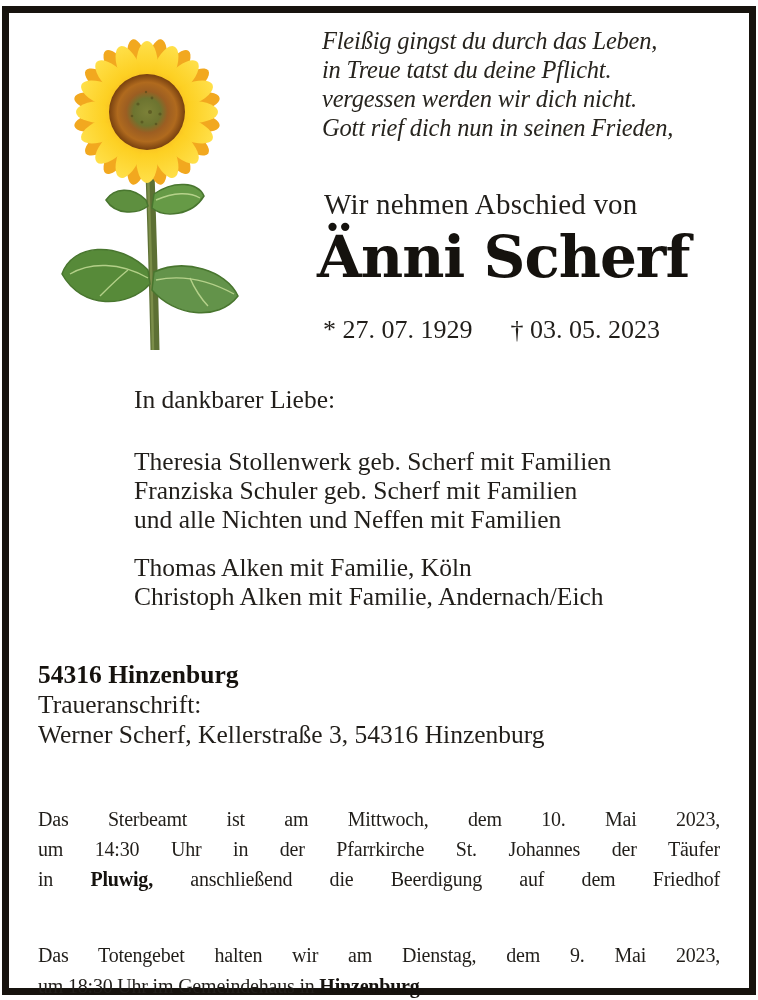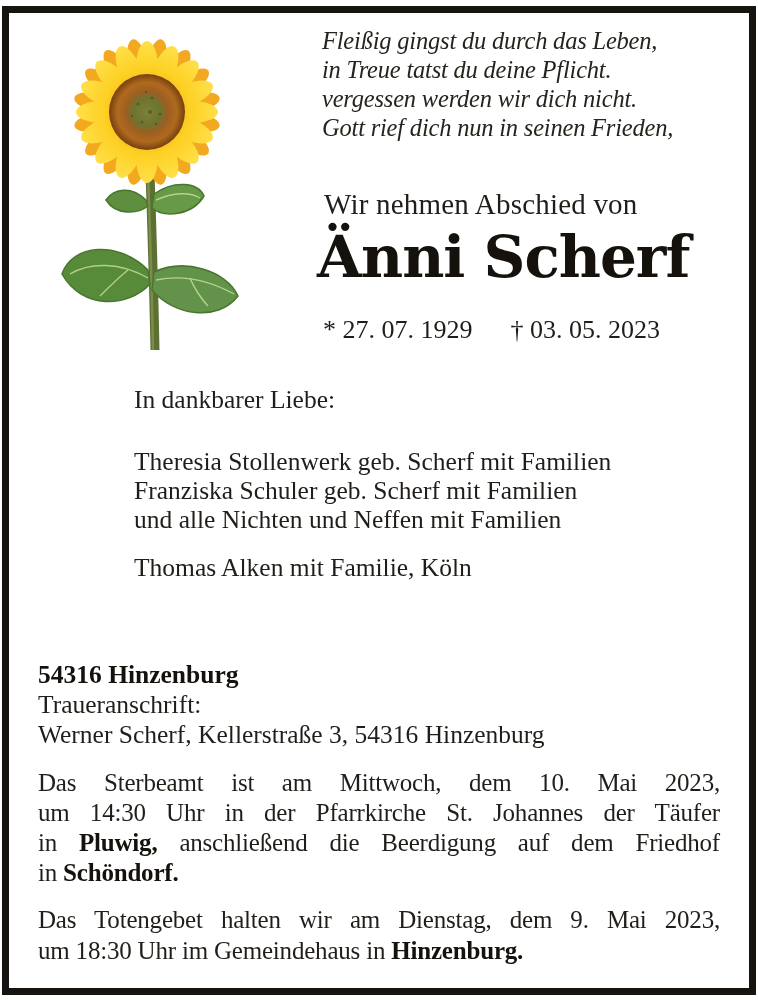--- a/index.html
+++ b/index.html
@@ -25,21 +25,21 @@
     left:317px;top:224px;font-size:58px;line-height:66px;font-weight:bold;
     font-family:"DejaVu Serif","Liberation Serif",serif;color:#15120e;
     letter-spacing:-1px;
   }
   .dates{left:323px;top:315px;font-size:26px;display:flex;gap:38px;white-space:nowrap;}
   .salutation{left:134px;top:385px;font-size:25.5px;}
   .family{left:134px;font-size:25.5px;line-height:29px;}
   .family-1{top:447px;}
   .family-2{top:553px;}
   .contact{left:38px;top:660px;font-size:25.5px;line-height:30px;}
-  .para{left:38px;width:682px;font-size:25px;line-height:30px;letter-spacing:-0.2px;}
+  .para{left:38px;width:682px;font-size:20px;line-height:30px;letter-spacing:-0.2px;margin-top:36px;}
   .service{top:768px;}
   .prayer{top:904px;line-height:31px;}
   .jline{text-align:justify;text-align-last:justify;}
   .lline{text-align:left;}
   .b,.bold{font-weight:bold;color:#15120e;}
   .line{display:block;}
 </style>
 </head>
 <body>
 
@@ -147,31 +147,31 @@
 <div class="abs salutation">In dankbarer Liebe:</div>
 
 <div class="abs family family-1">
   <div class="line">Theresia Stollenwerk geb. Scherf mit Familien</div>
   <div class="line">Franziska Schuler geb. Scherf mit Familien</div>
   <div class="line">und alle Nichten und Neffen mit Familien</div>
 </div>
 
 <div class="abs family family-2">
   <div class="line">Thomas Alken mit Familie, Köln</div>
+  <div class="line">Christoph Alken mit Familie, Andernach/Eich</div>
 </div>
 
 <div class="abs contact">
   <div class="line bold">54316 Hinzenburg</div>
   <div class="line">Traueranschrift:</div>
   <div class="line">Werner Scherf, Kellerstraße 3, 54316 Hinzenburg</div>
 </div>
 
 <div class="abs para service">
   <div class="jline">Das Sterbeamt ist am Mittwoch, dem 10. Mai 2023,</div>
   <div class="jline">um 14:30 Uhr in der Pfarrkirche St. Johannes der Täufer</div>
   <div class="jline"><span>in </span><span class="b">Pluwig,</span><span> anschließend die Beerdigung auf dem Friedhof</span></div>
-  <div class="lline"><span>in </span><span class="b">Schöndorf.</span></div>
 </div>
 
 <div class="abs para prayer">
   <div class="jline">Das Totengebet halten wir am Dienstag, dem 9. Mai 2023,</div>
   <div class="lline"><span>um 18:30 Uhr im Gemeindehaus in </span><span class="b">Hinzenburg.</span></div>
 </div>
 
 </body></html>

